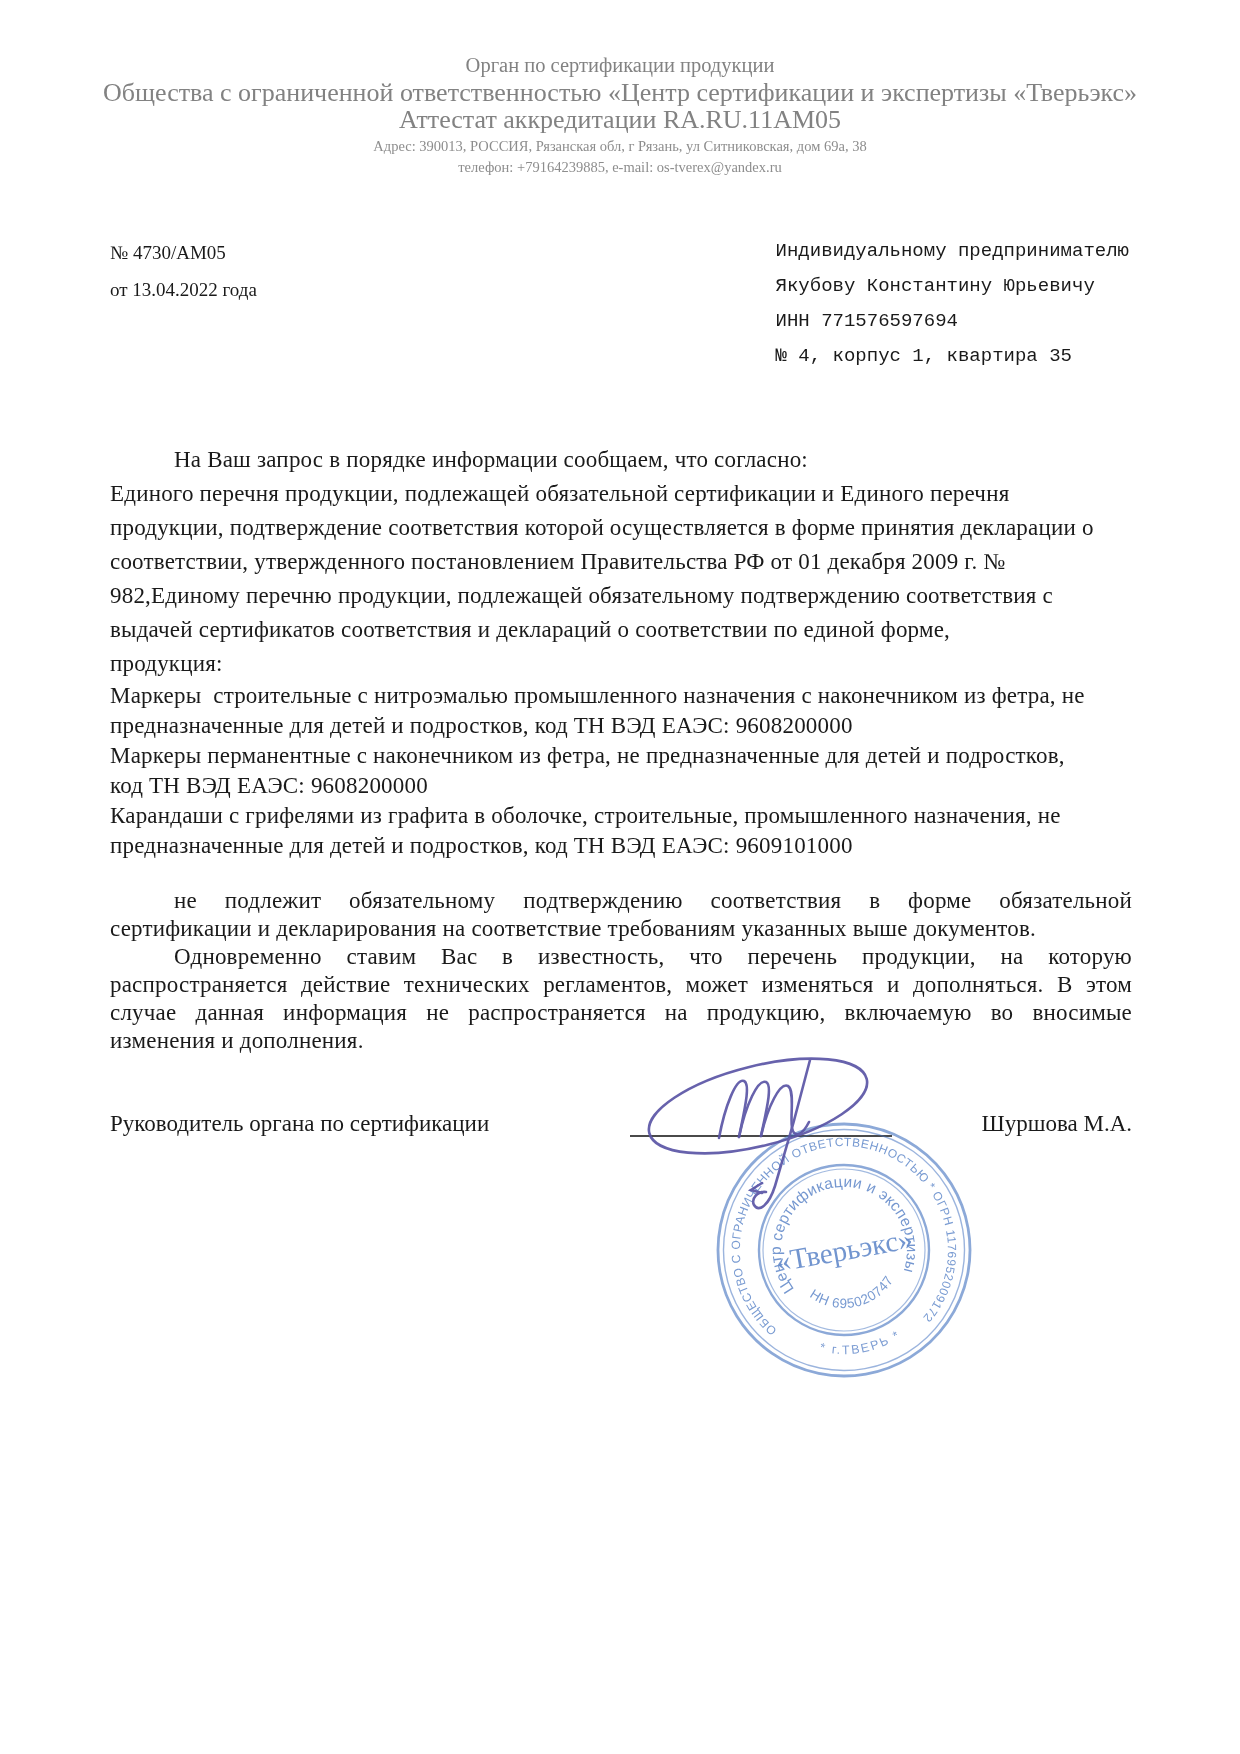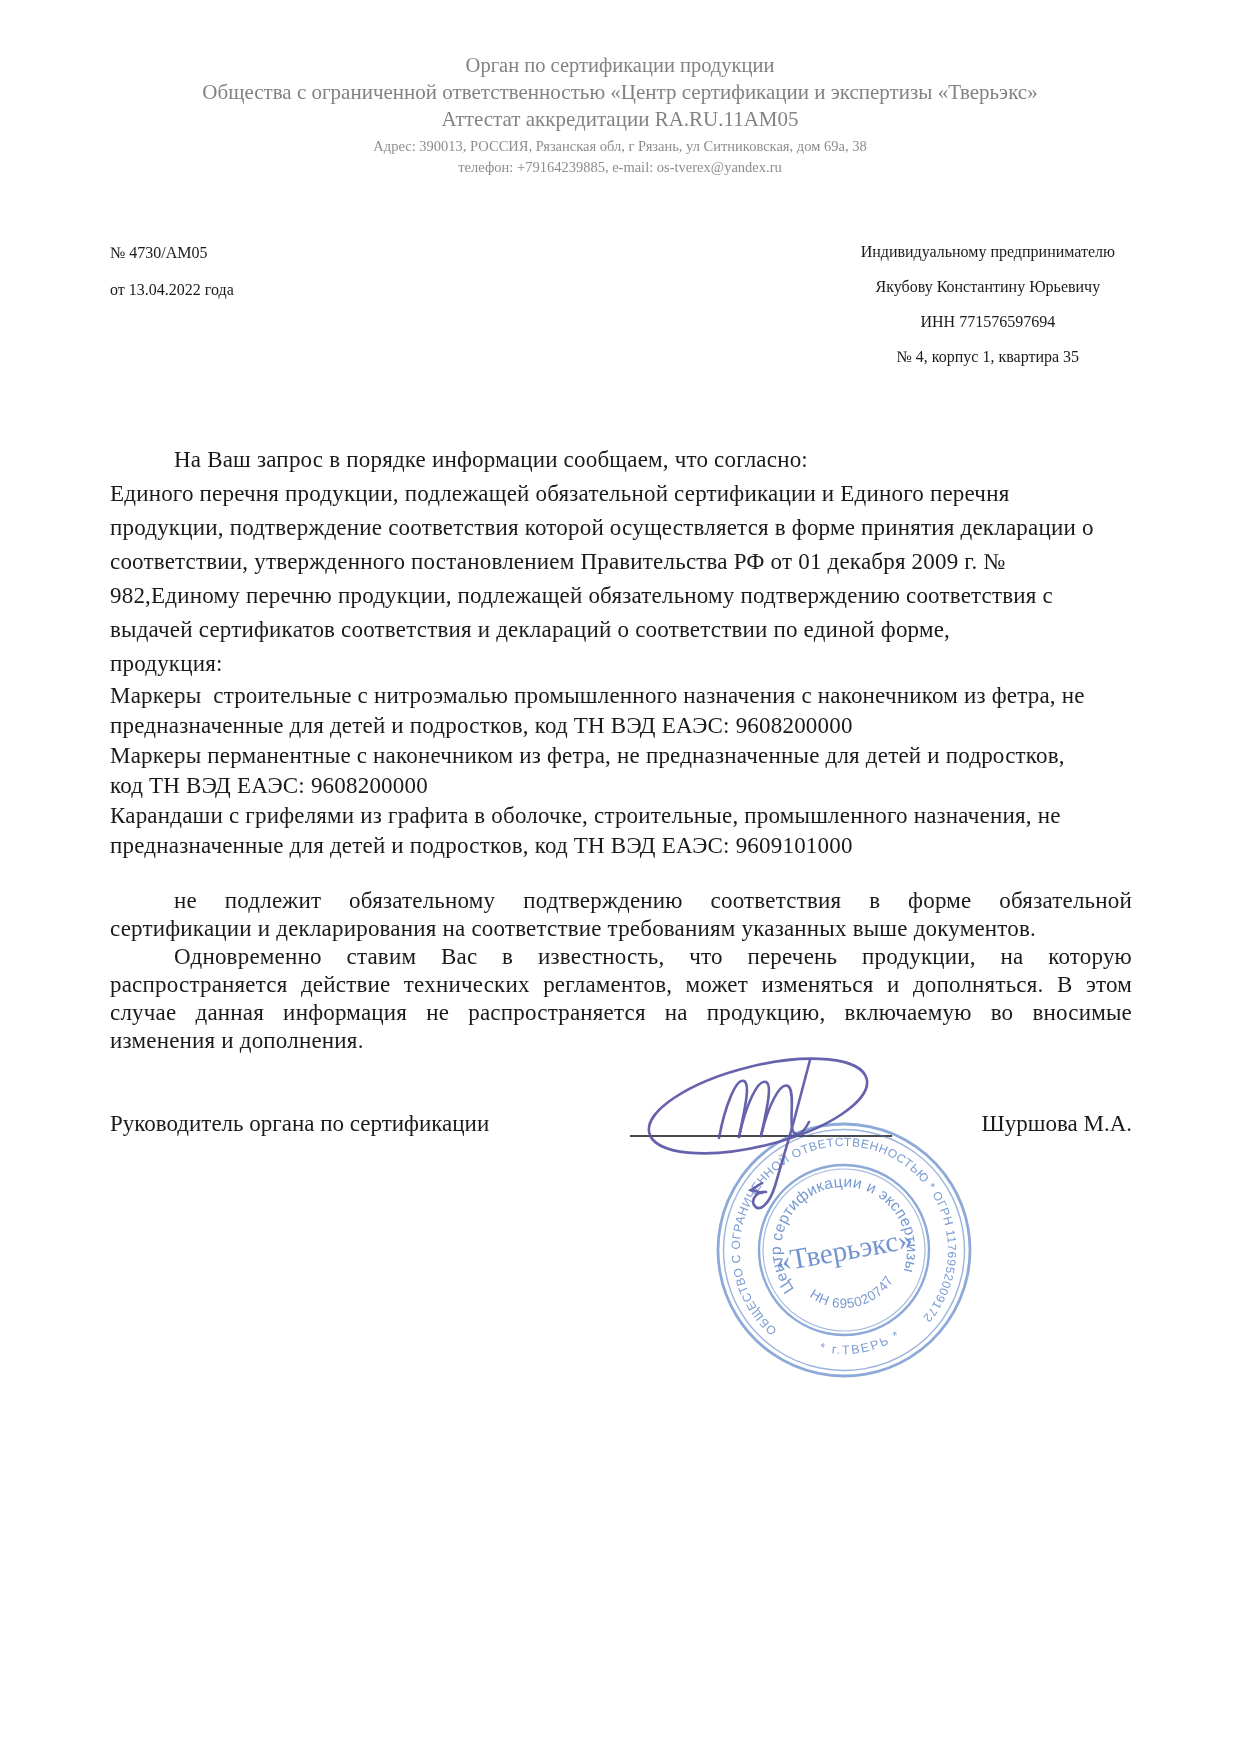--- a/index.html
+++ b/index.html
@@ -8,27 +8,27 @@
     width:1234px;height:1754px;
     margin:0 auto;
     background:#ffffff;
     font-family:"Liberation Serif","DejaVu Serif",serif;
     color:#1a1a1a;
     overflow:hidden;
   }
   
   .letterhead{position:absolute;top:52px;left:0;right:0;text-align:center;color:#828282;}
   .lh-big{font-size:20.5px;line-height:27px;}
-  .lh-med{font-size:21px;line-height:27px;}
+  .lh-med{font-size:26px;line-height:27px;}
   .lh-small{font-size:14.5px;line-height:21px;color:#8d8d8d;}
   .lh-gap{height:3px;}
   
-  .refrow{position:absolute;top:234px;left:107px;right:122px;display:flex;justify-content:space-between;font-size:16px;}
+  .refrow{position:absolute;top:234px;left:107px;right:108px;display:flex;justify-content:space-between;font-size:19px;}
   .refnum div{line-height:37px;}
-  .recipient{text-align:center;line-height:35px;max-width:640px;}
+  .recipient{text-align:left;line-height:35px;max-width:640px;font-family:Liberation Mono, monospace;}
   
   .body{position:absolute;top:443px;left:107px;right:105px;font-size:23px;letter-spacing:.2px;}
   .bl{line-height:34px;white-space:pre-wrap;}
   .bl.first{text-indent:64px;}
   .bl.prod{line-height:30px;}
   .bl.just{line-height:28px;text-align:justify;text-align-last:justify;}
   .bl.jend{line-height:28px;}
   .bl.ind{text-indent:64px;}
   .bl.gaptop{margin-top:26px;}
   

